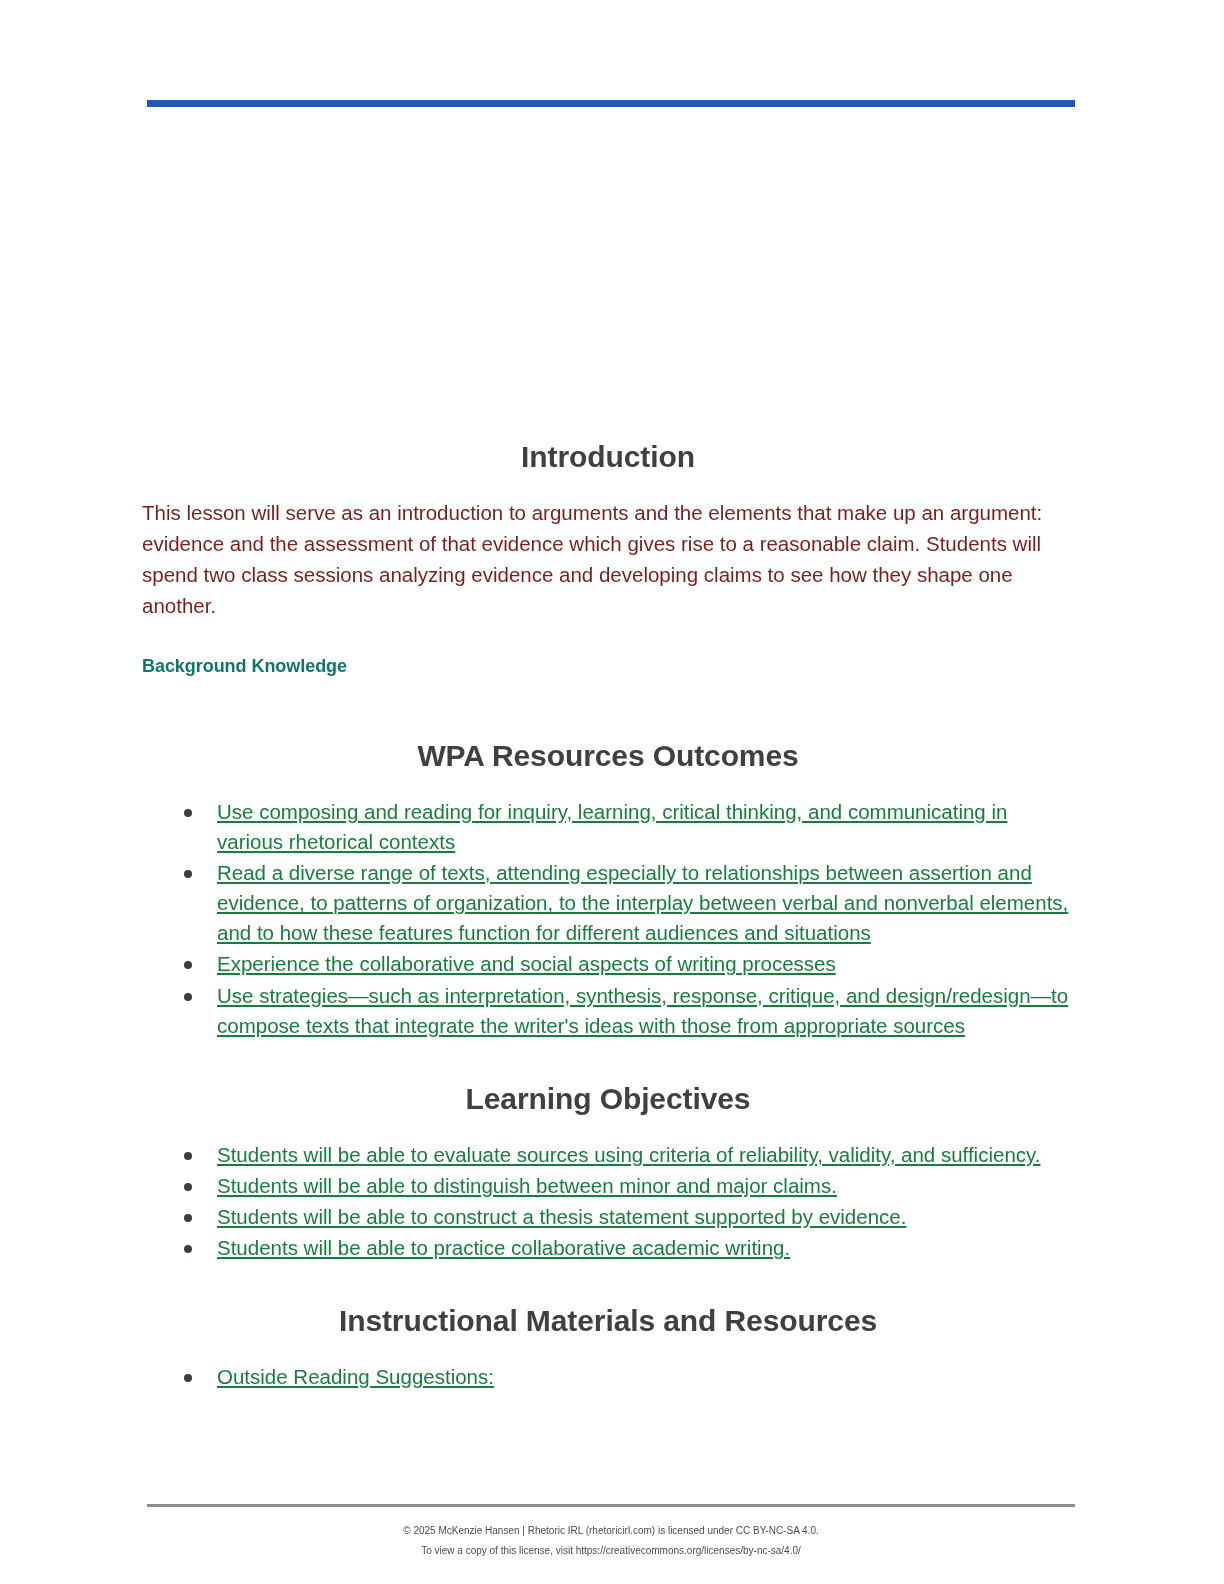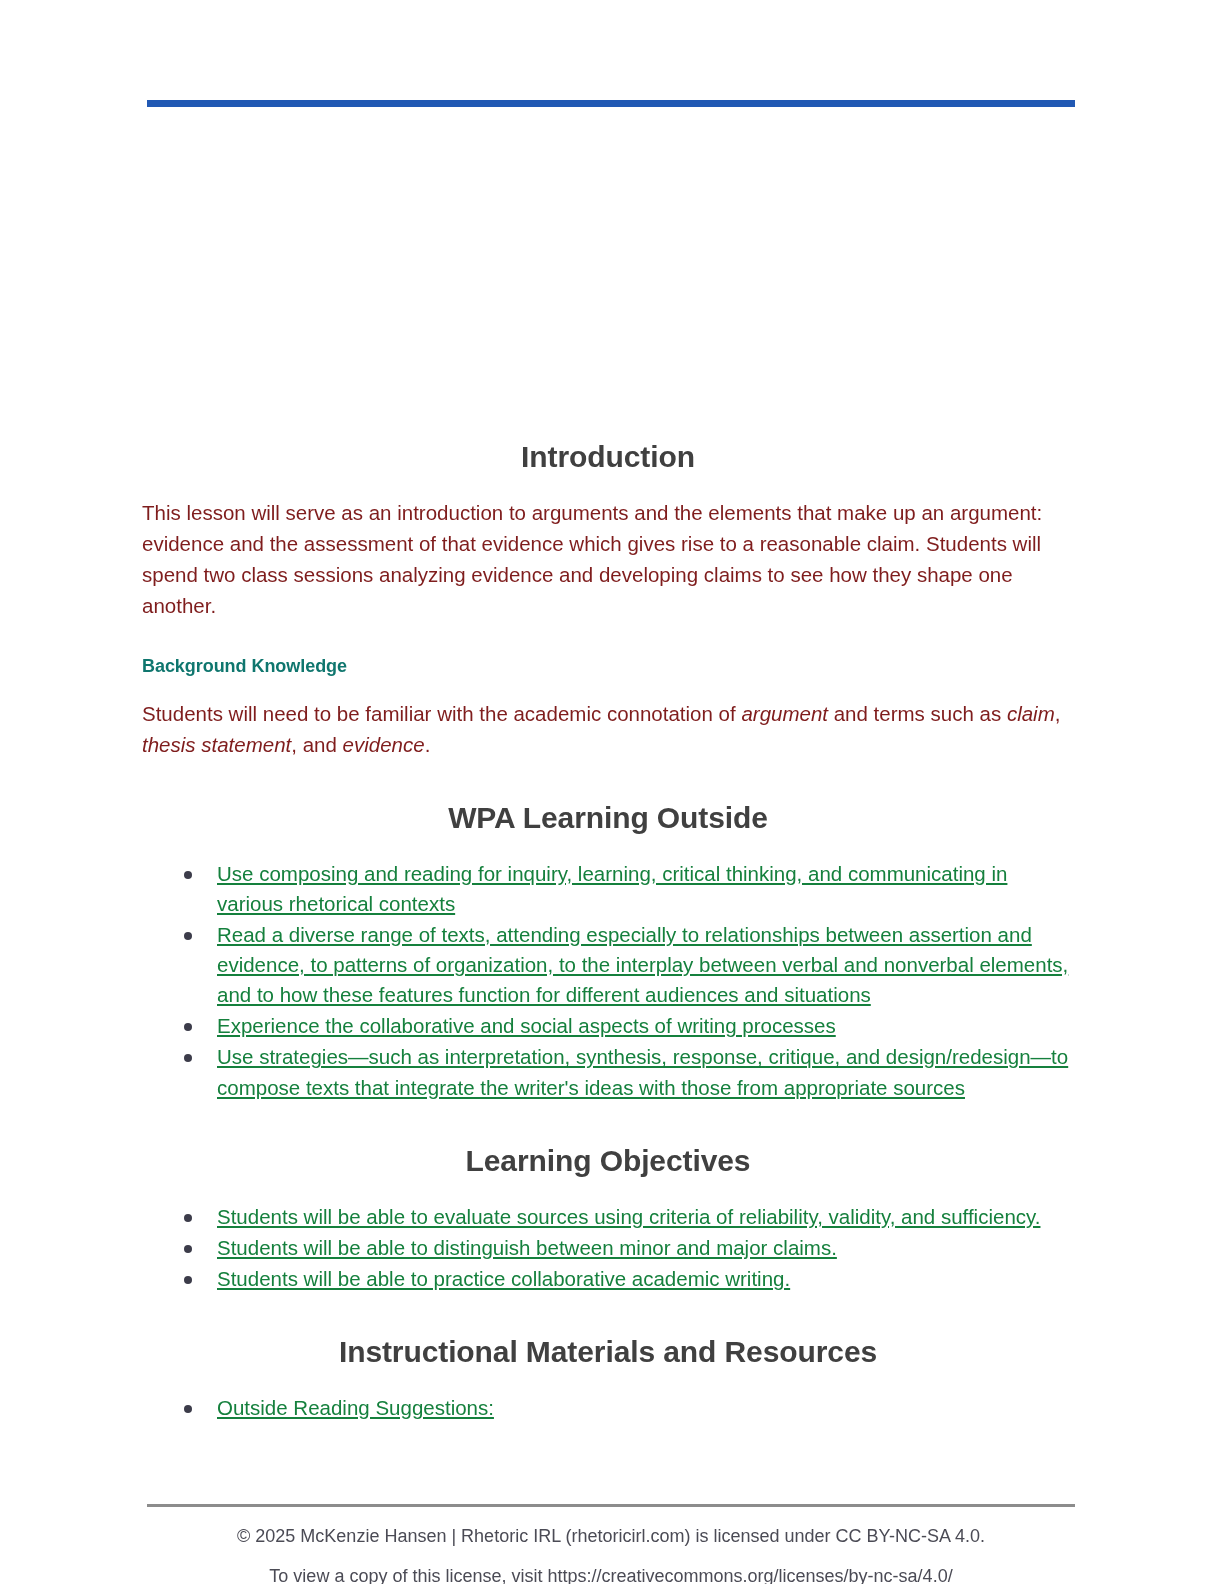--- a/index.html
+++ b/index.html
@@ -122,60 +122,60 @@
     width: 928px;
     text-align: center;
   }
   .footer-rule {
     width: 100%;
     height: 3px;
     background: #8c8c8c;
     margin: 0 0 16px 0;
   }
   .footer-line {
-    font-size: 18px;
+    font-size: 10px;
     line-height: 1.55;
     color: #4b4b55;
-    margin: 12px;
+    margin: 4px;
   }
 </style>
 </head>
 <body>
 
 <div class="page">
 
   <div class="header-rule"></div>
 
 
   <div class="content">
 
     <h2 class="section-heading">Introduction</h2>
     <p class="body-text">This lesson will serve as an introduction to arguments and the elements that make up an argument: evidence and the assessment of that evidence which gives rise to a reasonable claim. Students will spend two class sessions analyzing evidence and developing claims to see how they shape one another.</p>
 
     <div class="gap-md"></div>
 
     <h3 class="sub-heading">Background Knowledge</h3>
-    <p class="body-text"><span>Students will need to be familiar with the academic connotation of </span><em>argument</em><span> and terms such as </span><em>claim</em><span>, </span><em>thesis statement</em><span>, and </span><em>evidence</em><span>.</span></p>
 
     <div class="gap-lg"></div>
 
-    <h2 class="section-heading">WPA Learning Outside</h2>
+    <h2 class="section-heading">WPA Resources Outcomes</h2>
     <ul class="bullets">
       <li>Use composing and reading for inquiry, learning, critical thinking, and communicating in various rhetorical contexts</li>
       <li>Read a diverse range of texts, attending especially to relationships between assertion and evidence, to patterns of organization, to the interplay between verbal and nonverbal elements, and to how these features function for different audiences and situations</li>
       <li>Experience the collaborative and social aspects of writing processes</li>
       <li>Use strategies—such as interpretation, synthesis, response, critique, and design/redesign—to compose texts that integrate the writer's ideas with those from appropriate sources</li>
     </ul>
 
     <div class="gap-lg"></div>
 
     <h2 class="section-heading">Learning Objectives</h2>
     <ul class="bullets">
       <li>Students will be able to evaluate sources using criteria of reliability, validity, and sufficiency.</li>
       <li>Students will be able to distinguish between minor and major claims.</li>
+      <li>Students will be able to construct a thesis statement supported by evidence.</li>
       <li>Students will be able to practice collaborative academic writing.</li>
     </ul>
 
     <div class="gap-lg"></div>
 
     <h2 class="section-heading">Instructional Materials and Resources</h2>
     <ul class="bullets">
       <li>Outside Reading Suggestions:</li>
     </ul>
 

